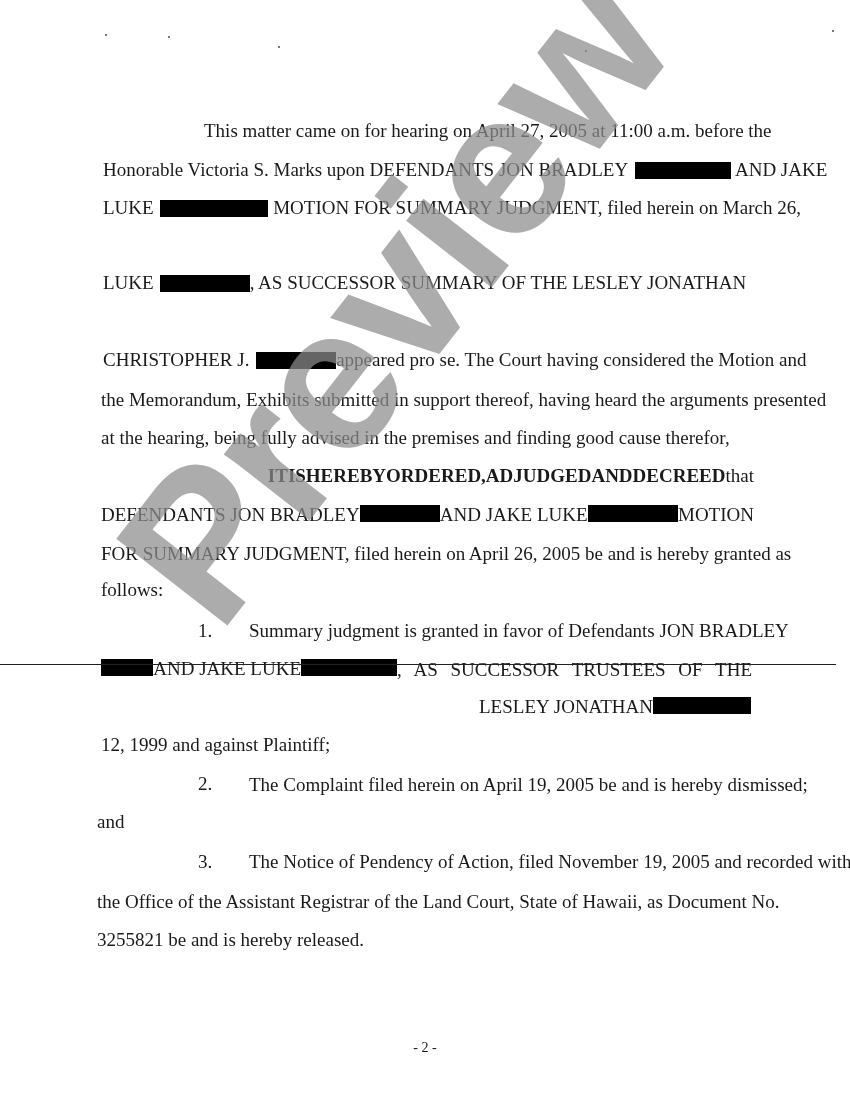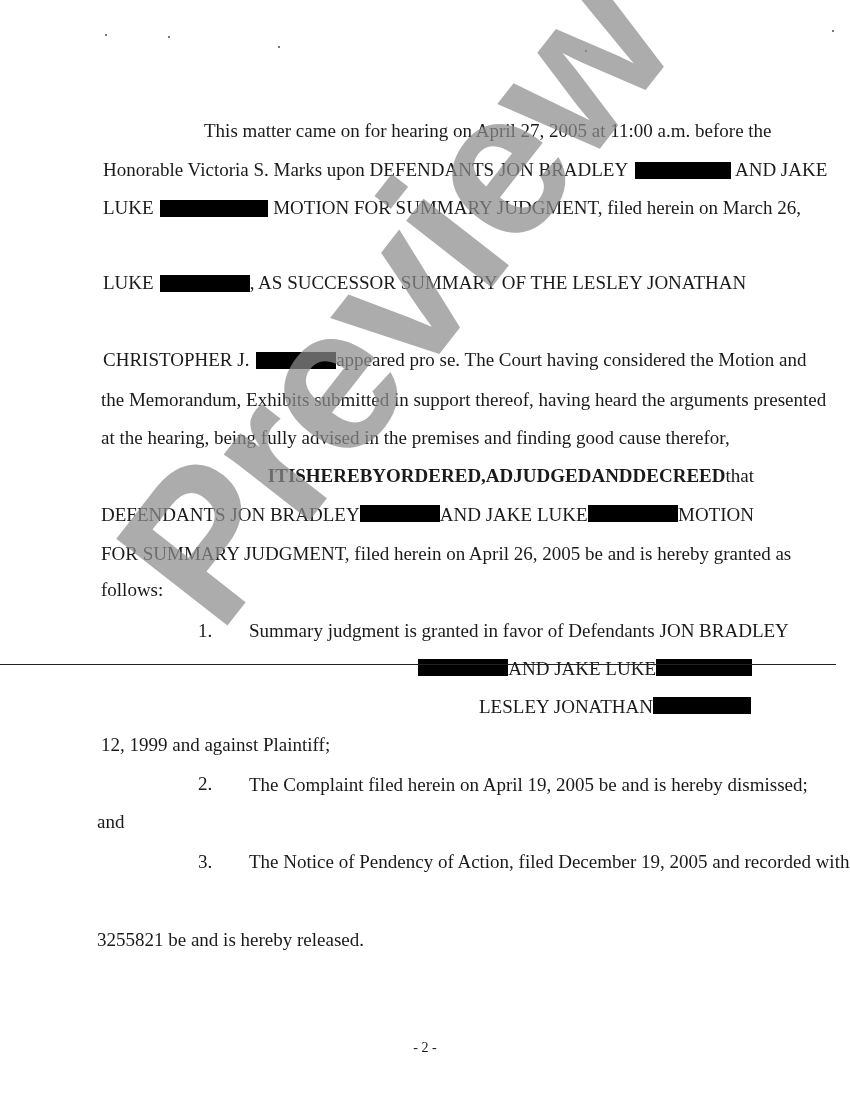--- a/index.html
+++ b/index.html
@@ -80,36 +80,38 @@
   <div class="line" style="left:101px;top:580px">follows:</div>
 
   <div class="line" style="left:198px;top:621px">1.</div>
   <div class="line" style="left:249px;top:621px;width:503px;text-align:justify;text-align-last:justify">Summary judgment is granted in favor of Defendants JON BRADLEY</div>
 
   <div class="line just" style="left:101px;top:659px;width:651px">
     <span class="redact" style="width:90px"></span>
     <span>AND JAKE LUKE</span>
     <span style="display:inline-flex;align-items:baseline">
         <span class="redact" style="width:96px"></span>
+        <span style="word-spacing:8px">, AS SUCCESSOR TRUSTEES OF THE</span>
       </span>
   </div>
 
   <div class="line just" style="left:101px;top:697px;width:650px">
     <span>LESLEY JONATHAN</span>
     <span class="redact" style="width:98px"></span>
   </div>
 
   <div class="line" style="left:101px;top:735px">12, 1999 and against Plaintiff;</div>
 
   <div class="line" style="left:198px;top:774px">2.</div>
   <div class="line" style="left:249px;top:775px">The Complaint filed herein on April 19, 2005 be and is hereby dismissed;</div>
   <div class="line" style="left:97px;top:812px">and</div>
 
   <div class="line" style="left:198px;top:852px">3.</div>
-  <div class="line" style="left:249px;top:852px">The Notice of Pendency of Action, filed December 19, 2005 and recorded with</div>
+  <div class="line" style="left:249px;top:852px">The Notice of Pendency of Action, filed November 19, 2005 and recorded with</div>
+  <div class="line" style="left:97px;top:892px;width:654px;text-align:justify;text-align-last:justify">the Office of the Assistant Registrar of the Land Court, State of Hawaii, as Document No.</div>
   <div class="line" style="left:97px;top:930px">3255821 be and is hereby released.</div>
 
   <div class="hrule"></div>
 
   <div class="pagenum">- 2 -</div>
 
   <div class="watermark">Preview</div>
 </div>
 
 </body></html>

